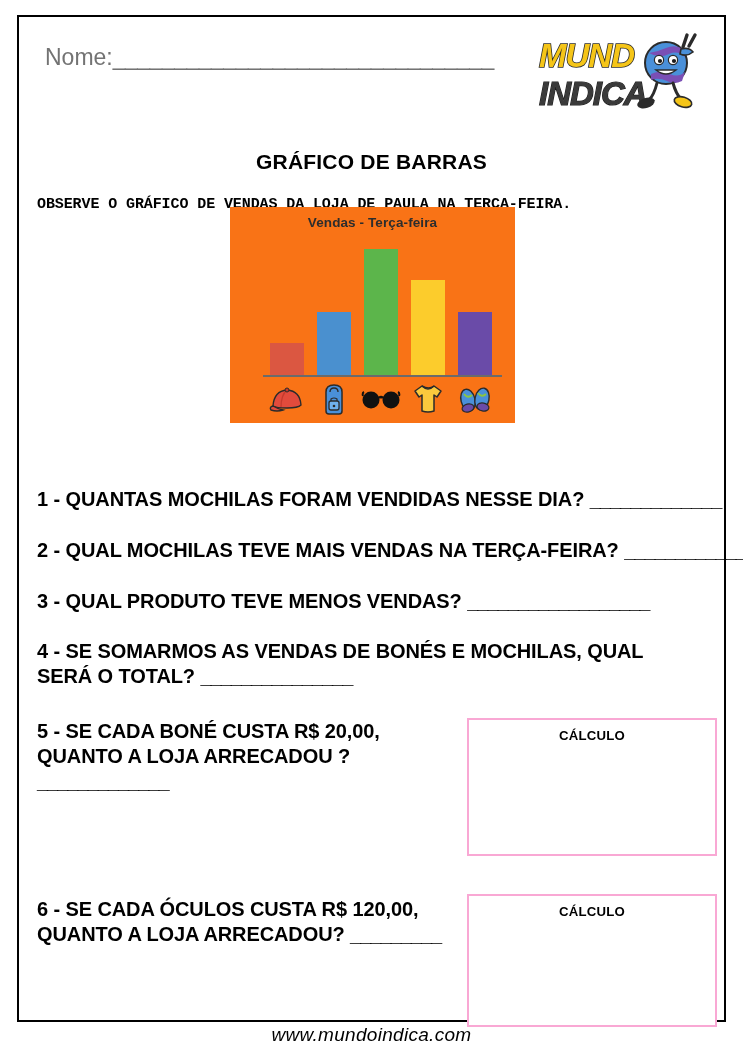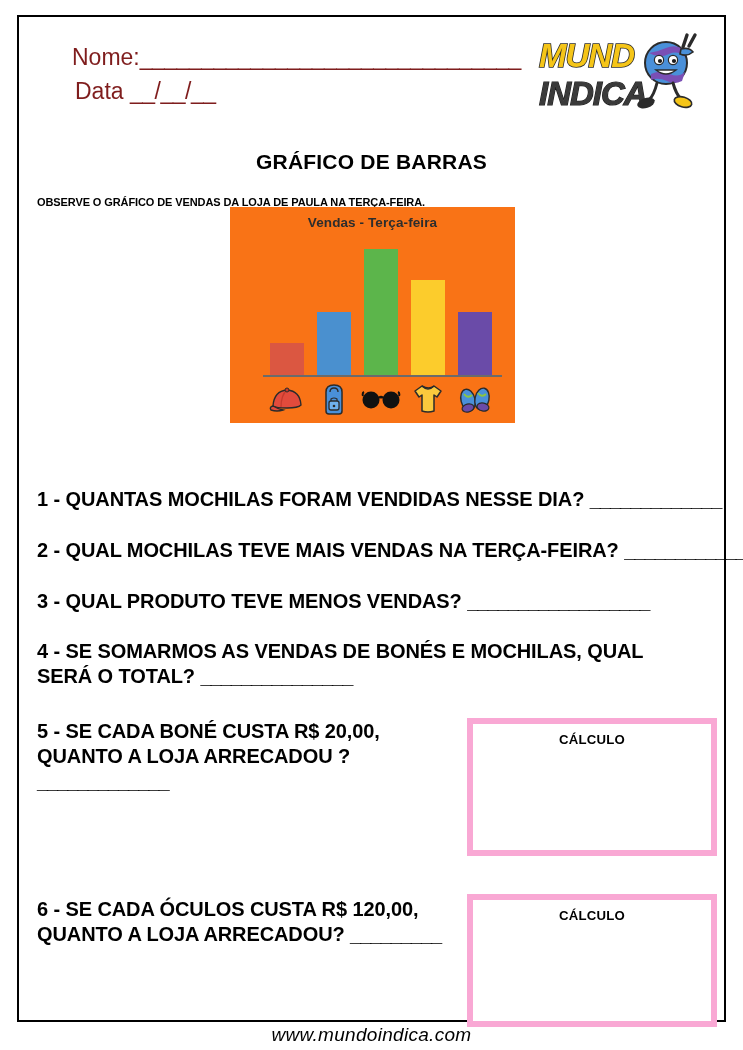--- a/index.html
+++ b/index.html
@@ -33,22 +33,21 @@
     position: absolute;
     left: 26px;
     top: 23px;
     width: 520px;
   }
   .field-row {
     font-size: 23px;
     line-height: 34px;
     letter-spacing: 0px;
     white-space: nowrap;
-    color: #7f1d1d;
-    margin-left: 27px;
+    color: #737373;
   }
   .field-label { font-size: 23px; }
   .field-rule {
     font-size: 23px;
     letter-spacing: -0.5px;
   }
   #data-row { padding-left: 3px; }
 
   
   #logo {
@@ -68,24 +67,25 @@
     top: 133px;
     text-align: center;
     font-size: 21px;
     font-weight: bold;
     letter-spacing: 0.2px;
   }
   #instruction {
     position: absolute;
     left: 18px;
     top: 179px;
-    font-size: 11px;
+    font-size: 15px;
     font-weight: bold;
     letter-spacing: -0.1px;
     white-space: nowrap;
+    font-family: Liberation Mono, monospace;
   }
 
   
   #chart-figure {
     position: absolute;
     left: 211px;
     top: 190px;
     width: 285px;
     height: 216px;
     background: #fbfaf2;
@@ -183,21 +183,21 @@
   #q1 { top: 470px; width: 690px; white-space: nowrap; }
   #q2 { top: 521px; width: 690px; white-space: nowrap; }
   #q3 { top: 572px; width: 690px; white-space: nowrap; }
   #q4 { top: 622px; width: 620px; }
   #q5 { top: 702px; width: 410px; }
   #q6 { top: 880px; width: 410px; }
 
   
   .calc-box {
     position: absolute;
-    border: 6px solid #f9a8d4;
+    border: 2px solid #f9a8d4;
     box-sizing: border-box;
     background: #ffffff;
   }
   .calc-label {
     text-align: center;
     font-size: 13.2px;
     font-weight: bold;
     margin-top: 8px;
     letter-spacing: 0.2px;
   }
@@ -218,24 +218,20 @@
   }
 </style>
 </head>
 <body>
 
 <div id="page-frame">
 
   <div id="header-block">
     <div class="field-row">
       <span class="field-label">Nome:</span><span class="field-rule">_______________________________</span>
-    </div>
-    <div class="field-row" id="data-row">
-      <span class="field-label">Data</span>
-      <span class="field-rule">__/__/__</span>
     </div>
   </div>
 
   <div id="logo">
     <svg width="175" height="92" viewBox="0 0 175 92" xmlns="http://www.w3.org/2000/svg">
       <g>
         <text x="6" y="38" font-family="Liberation Sans, sans-serif" font-size="33" font-weight="bold" font-style="italic" fill="#F5C518" stroke="#2b2b2b" stroke-width="1.6" paint-order="stroke" letter-spacing="-1">MUND</text>
       </g>
       <g>
         <text x="6" y="76" font-family="Liberation Sans, sans-serif" font-size="33" font-weight="bold" font-style="italic" fill="#3a3a3a" stroke="#1a1a1a" stroke-width="1.2" paint-order="stroke" letter-spacing="-1">INDICA</text>

